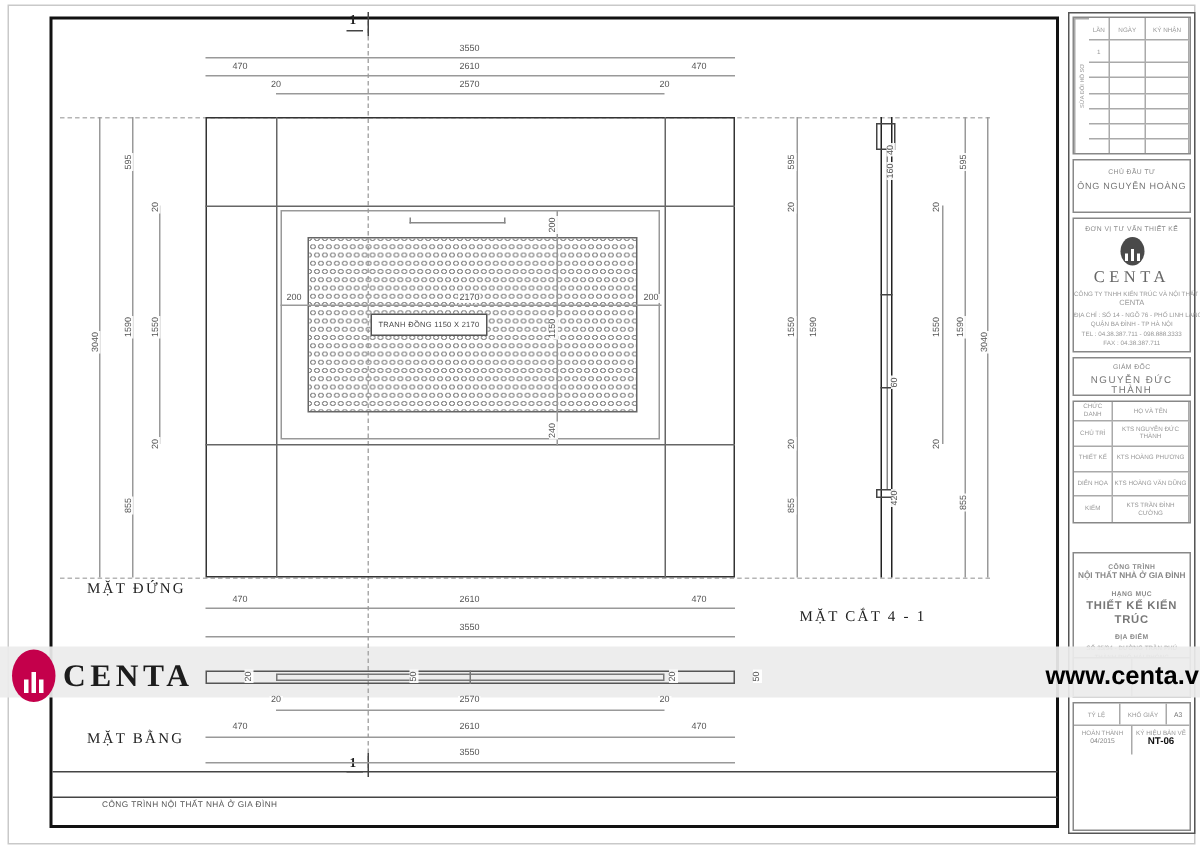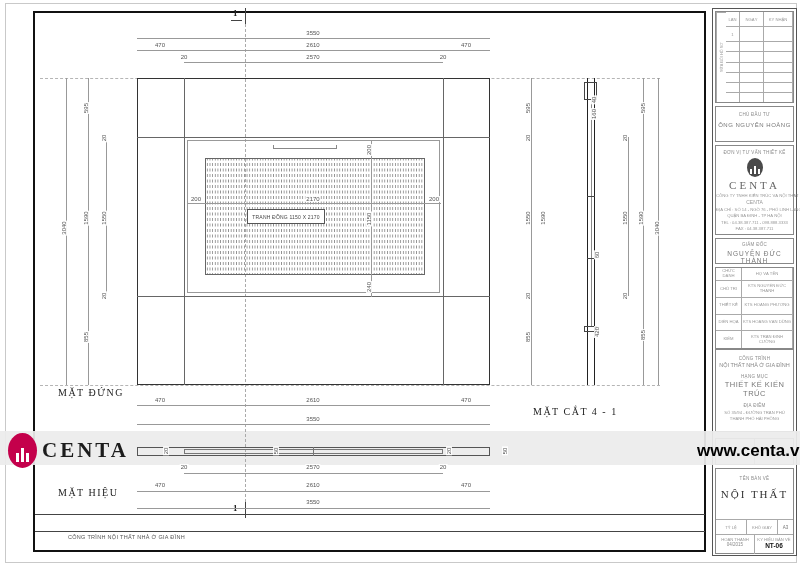--- a/index.html
+++ b/index.html
@@ -134,40 +134,36 @@
         <div>KTS NGUYỄN ĐỨC THÀNH</div>
         <div>THIẾT KẾ</div>
         <div>KTS HOÀNG PHƯƠNG</div>
         <div>DIỄN HỌA</div>
         <div>KTS HOÀNG VĂN DŨNG</div>
         <div style="border-bottom:none;">KIỂM</div>
         <div style="border-bottom:none;">KTS TRẦN ĐÌNH CƯỜNG</div>
       </div>
     </div>
 
-    <div class="sbBox" style="top:340px;height:83px;padding-top:5px;">
+    <div class="sbBox" style="top:359px;height:83px;padding-top:5px;font-weight:bold;">
       <div class="sbLabel">CÔNG TRÌNH</div>
       <div style="font-size:5.5px;color:#888;">NỘI THẤT NHÀ Ở GIA ĐÌNH</div>
       <div class="sbLabel" style="margin-top:5px;">HẠNG MỤC</div>
       <div style="font-size:7.5px;color:#777;letter-spacing:.5px;">THIẾT KẾ KIẾN TRÚC</div>
       <div class="sbLabel" style="margin-top:4px;">ĐỊA ĐIỂM</div>
       <div class="sbSmall">SỐ 35/94 - ĐƯỜNG TRẦN PHÚ</div>
       <div class="sbSmall">THÀNH PHỐ HẢI PHÒNG</div>
     </div>
 
     <div class="sbBox" style="top:429px;height:27px;display:flex;padding:0;">
       <div style="flex:1;border-right:1px solid #aaa;font-size:4.2px;color:#aaa;display:flex;align-items:center;justify-content:center;">GIAI ĐOẠN THIẾT KẾ</div>
       <div style="flex:1;font-size:4.2px;color:#aaa;display:flex;align-items:center;justify-content:center;">HỒ SƠ KỸ THUẬT</div>
     </div>
 
     <div class="sbBox" style="top:459px;height:86px;padding:0;">
-      <div style="height:51px;border-bottom:1px solid #aaa;padding-top:6px;box-sizing:border-box;">
-        <div class="sbLabel">TÊN BẢN VẼ</div>
-        <div class="serif" style="font-size:11px;letter-spacing:2px;color:#333;margin-top:6px;">NỘI THẤT</div>
-      </div>
       <div style="height:14px;display:flex;border-bottom:1px solid #aaa;">
         <div style="flex:1.2;border-right:1px solid #aaa;font-size:4.2px;color:#999;display:flex;align-items:center;justify-content:center;">TỶ LỆ</div>
         <div style="flex:1.2;border-right:1px solid #aaa;font-size:4.2px;color:#999;display:flex;align-items:center;justify-content:center;">KHỔ GIẤY</div>
         <div style="flex:.6;font-size:4.5px;color:#777;display:flex;align-items:center;justify-content:center;">A3</div>
       </div>
       <div style="height:19px;display:flex;">
         <div style="flex:1;border-right:1px solid #aaa;padding-top:2px;">
           <div style="font-size:4.2px;color:#999;">HOÀN THÀNH</div>
           <div style="font-size:4.5px;color:#888;">04/2015</div>
         </div>
@@ -288,21 +284,21 @@
         <span class="dim rot" style="left: 597px; top: 255px;">60</span>
         <span class="dim rot" style="left: 597px; top: 332px;">420</span>
         <span class="dim rot" style="left: 166px; top: 451px;">20</span>
         <span class="dim rot" style="left: 276px; top: 451px;">50</span>
         <span class="dim rot" style="left: 449px; top: 451px;">20</span>
         <span class="dim rot" style="left: 505px; top: 451px;">50</span>
       </div>
 
     <div class="viewlabel" style="left:58px;top:387px;">MẶT ĐỨNG</div>
     <div class="viewlabel" style="left:533px;top:406px;">MẶT CẮT 4 - 1</div>
-    <div class="viewlabel" style="left:58px;top:487px;">MẶT HIỆU</div>
+    <div class="viewlabel" style="left:58px;top:487px;">MẶT BẰNG</div>
 
     <div class="hl dk" style="left:35px;top:514px;width:670px;"></div>
     <div class="hl dk" style="left:35px;top:531px;width:670px;"></div>
     <div class="abs" style="left:68px;top:534px;font-size:5.5px;color:#555;letter-spacing:.3px;">CÔNG TRÌNH NỘI THẤT NHÀ Ở GIA ĐÌNH</div>
   </div>
 
   <div class="brand" style="left:8px;top:433px;">
     <div class="logoCircle" id="wm-logo" style="width: 29px; height: 29px; padding-bottom: 6px; background: rgb(196, 0, 75);">
       <i style="height:9px;"></i>
         <i style="height:14px;"></i>

